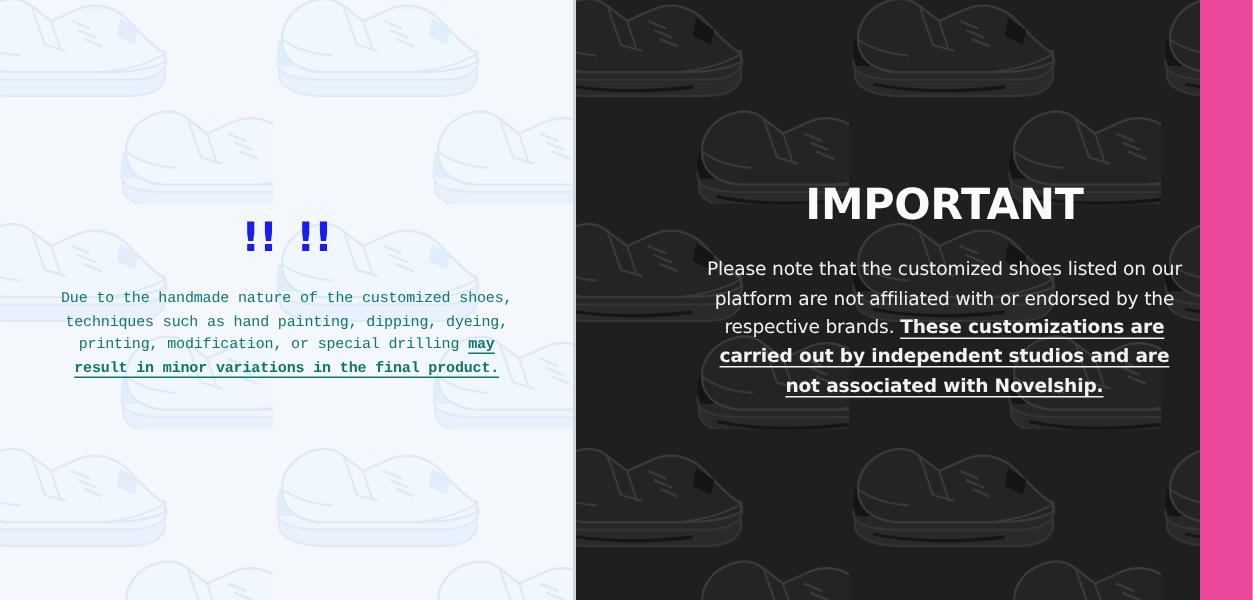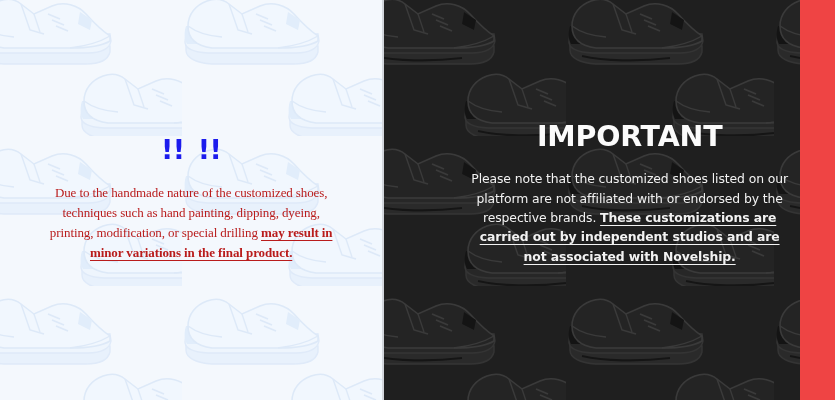--- a/index.html
+++ b/index.html
@@ -81,24 +81,24 @@
     font-size: 27px;
     font-weight: 700;
     letter-spacing: -0.5px;
     color: #1c1ced;
     line-height: 1;
     position: relative;
     top: -1px;
   }
 
   .body-copy {
-    font-family: Liberation Serif, serif;
-    font-size: 13px;
+    font-family: Liberation Mono, monospace;
+    font-size: 10px;
     line-height: 1.55;
-    color: #b91c1c;
+    color: #0f766e;
     max-width: 302px;
     margin: 0 auto;
     letter-spacing: -0.1px;
   }
 
   .body-copy .emph {
     font-weight: 700;
     text-decoration: underline;
     text-underline-offset: 2.5px;
     text-decoration-thickness: 1.1px;
@@ -109,21 +109,21 @@
     width: 2px;
     height: 400px;
     background: #d2d6dc;
     flex: 0 0 2px;
     z-index: 3;
   }
 
   
   .panel-right {
     width: 488px;
-    background: #ef4444;
+    background: #ec4899;
     padding-left: 40px;
   }
 
   .disclaimer-heading {
     font-family: "DejaVu Sans", sans-serif;
     font-size: 28.5px;
     font-weight: 700;
     letter-spacing: -0.2px;
     line-height: 1.07;
     color: #fbfbfb;

